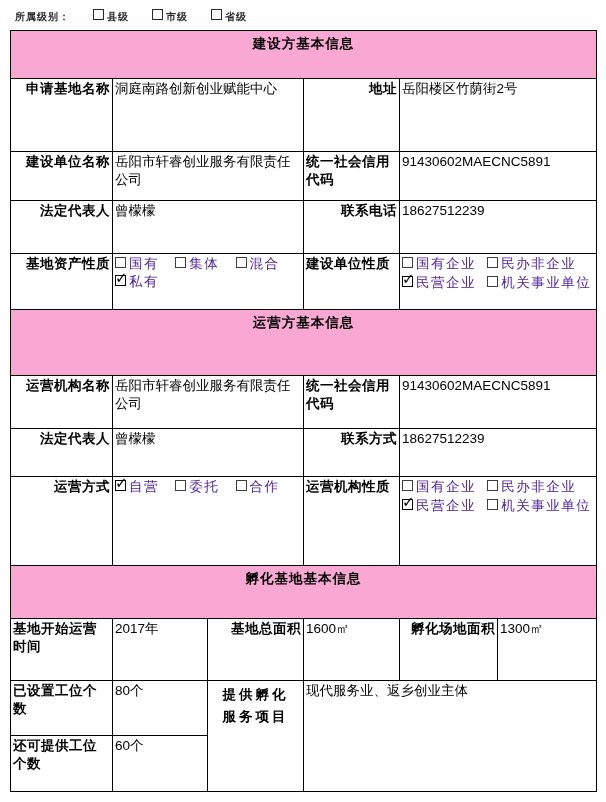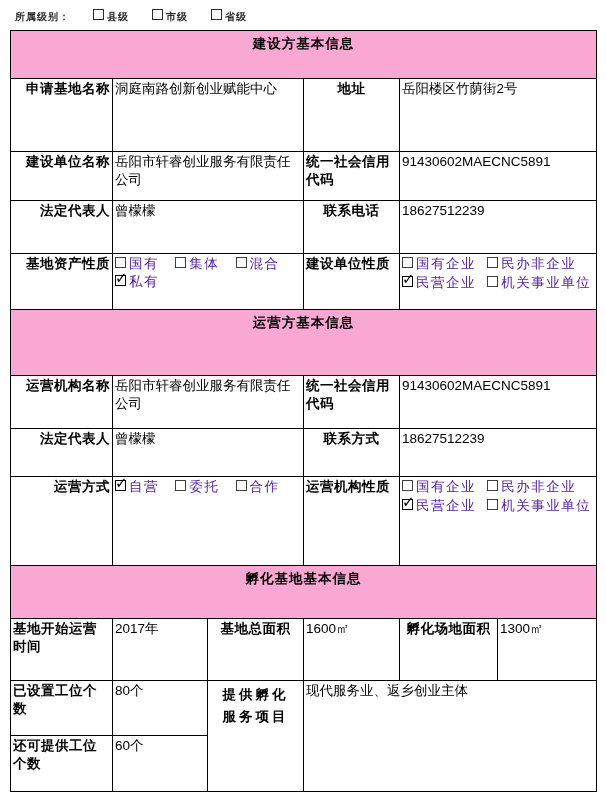--- a/index.html
+++ b/index.html
@@ -22,21 +22,21 @@
     font-size:13.5px;line-height:1.35;overflow:hidden;
     padding:1px 2px;
   }
   tr.hdr td{
     background:#f9a8d4;font-weight:bold;text-align:center;
     font-size:13.5px;padding-top:4px;letter-spacing:1px;
   }
   td.lbl{font-weight:bold;font-size:13px;letter-spacing:0.5px;margin-top:32px;}
   td.lbl-r{text-align:right;padding-right:3px;padding-top:6px;}
   td.lbl-l{text-align:left;padding-left:6px;padding-top:6px;padding-right:2px;}
-  td.lbl-c{text-align:center;padding-top:6px;}
+  td.lbl-c{text-align:right;padding-top:6px;}
   td.wrap5{padding-right:16px;}
   td.val{padding-left:1px;padding-top:1px;font-size:13.5px;}
   td.opts{color:#4c1d95;font-size:11.5px;letter-spacing:1.5px;padding-top:7px;}
   td.opts-indent{padding-left:28px;}
   td.opts-flush{padding-left:3px;}
   .opt{display:inline-block;white-space:nowrap;}
   .opts .opt{margin-right:11px;}
   .optline{white-space:nowrap;margin-bottom:1px;}
   .optline .opt-wide{margin-right:17px;}
   .optline .opt{margin-right:6px;}

